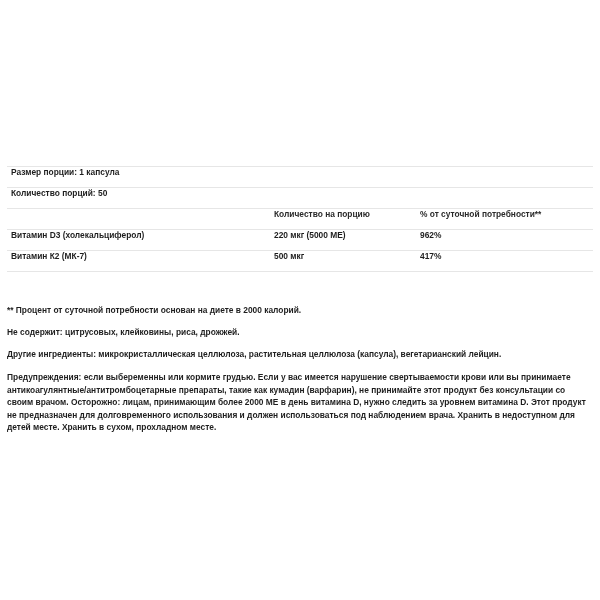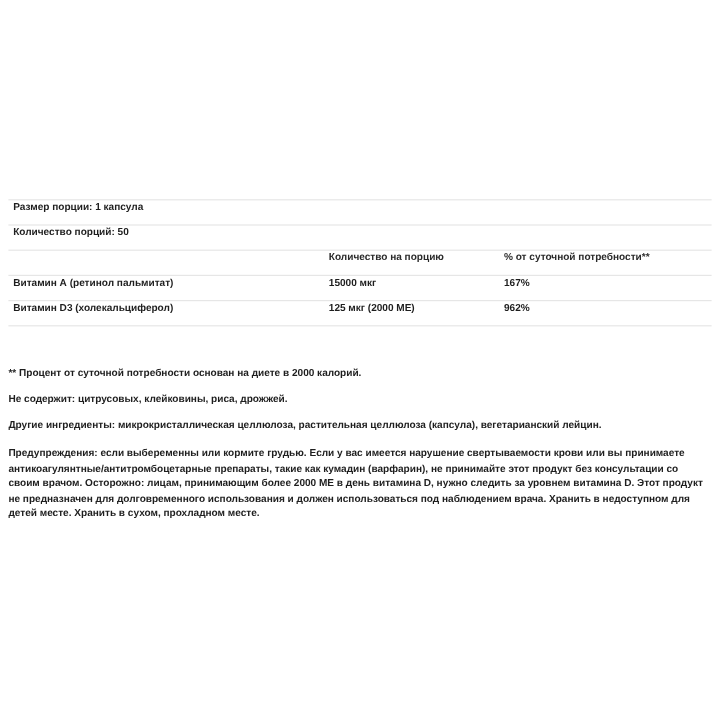--- a/index.html
+++ b/index.html
@@ -23,28 +23,28 @@
     <span class="c1">Размер порции: 1 капсула</span>
   </div>
   <div class="row">
     <span class="c1">Количество порций: 50</span>
   </div>
   <div class="row hdr">
     <span class="c2">Количество на порцию</span>
     <span class="c3">% от суточной потребности**</span>
   </div>
   <div class="row">
-    <span class="c1">Витамин А (ретинол пальмитат)</span>
-    <span class="c2">15000 мкг</span>
-    <span class="c3">167%</span>
+    <span class="c1">Витамин D3 (холекальциферол)</span>
+    <span class="c2">220 мкг (5000 МЕ)</span>
+    <span class="c3">962%</span>
   </div>
   <div class="row">
-    <span class="c1">Витамин D3 (холекальциферол)</span>
-    <span class="c2">125 мкг (2000 МЕ)</span>
-    <span class="c3">962%</span>
+    <span class="c1">Витамин К2 (МК-7)</span>
+    <span class="c2">500 мкг</span>
+    <span class="c3">417%</span>
   </div>
 </div>
 
 <div class="notes">
   <p>** Процент от суточной потребности основан на диете в 2000 калорий.</p>
   <p>Не содержит: цитрусовых, клейковины, риса, дрожжей.</p>
   <p>Другие ингредиенты: микрокристаллическая целлюлоза, растительная целлюлоза (капсула), вегетарианский лейцин.</p>
   <p class="warn">Предупреждения: если выберeменны или кормите грудью. Если у вас имеется нарушение свертываемости крови или вы принимаете антикоагулянтные/антитромбоцетарные препараты, такие как кумадин (варфарин), не принимайте этот продукт без консультации со своим врачом. Осторожно: лицам, принимающим более 2000 МЕ в день витамина D, нужно следить за уровнем витамина D. Этот продукт не предназначен для долговременного использования и должен использоваться под наблюдением врача. Хранить в недоступном для детей месте. Хранить в сухом, прохладном месте.</p>
 </div>
 

